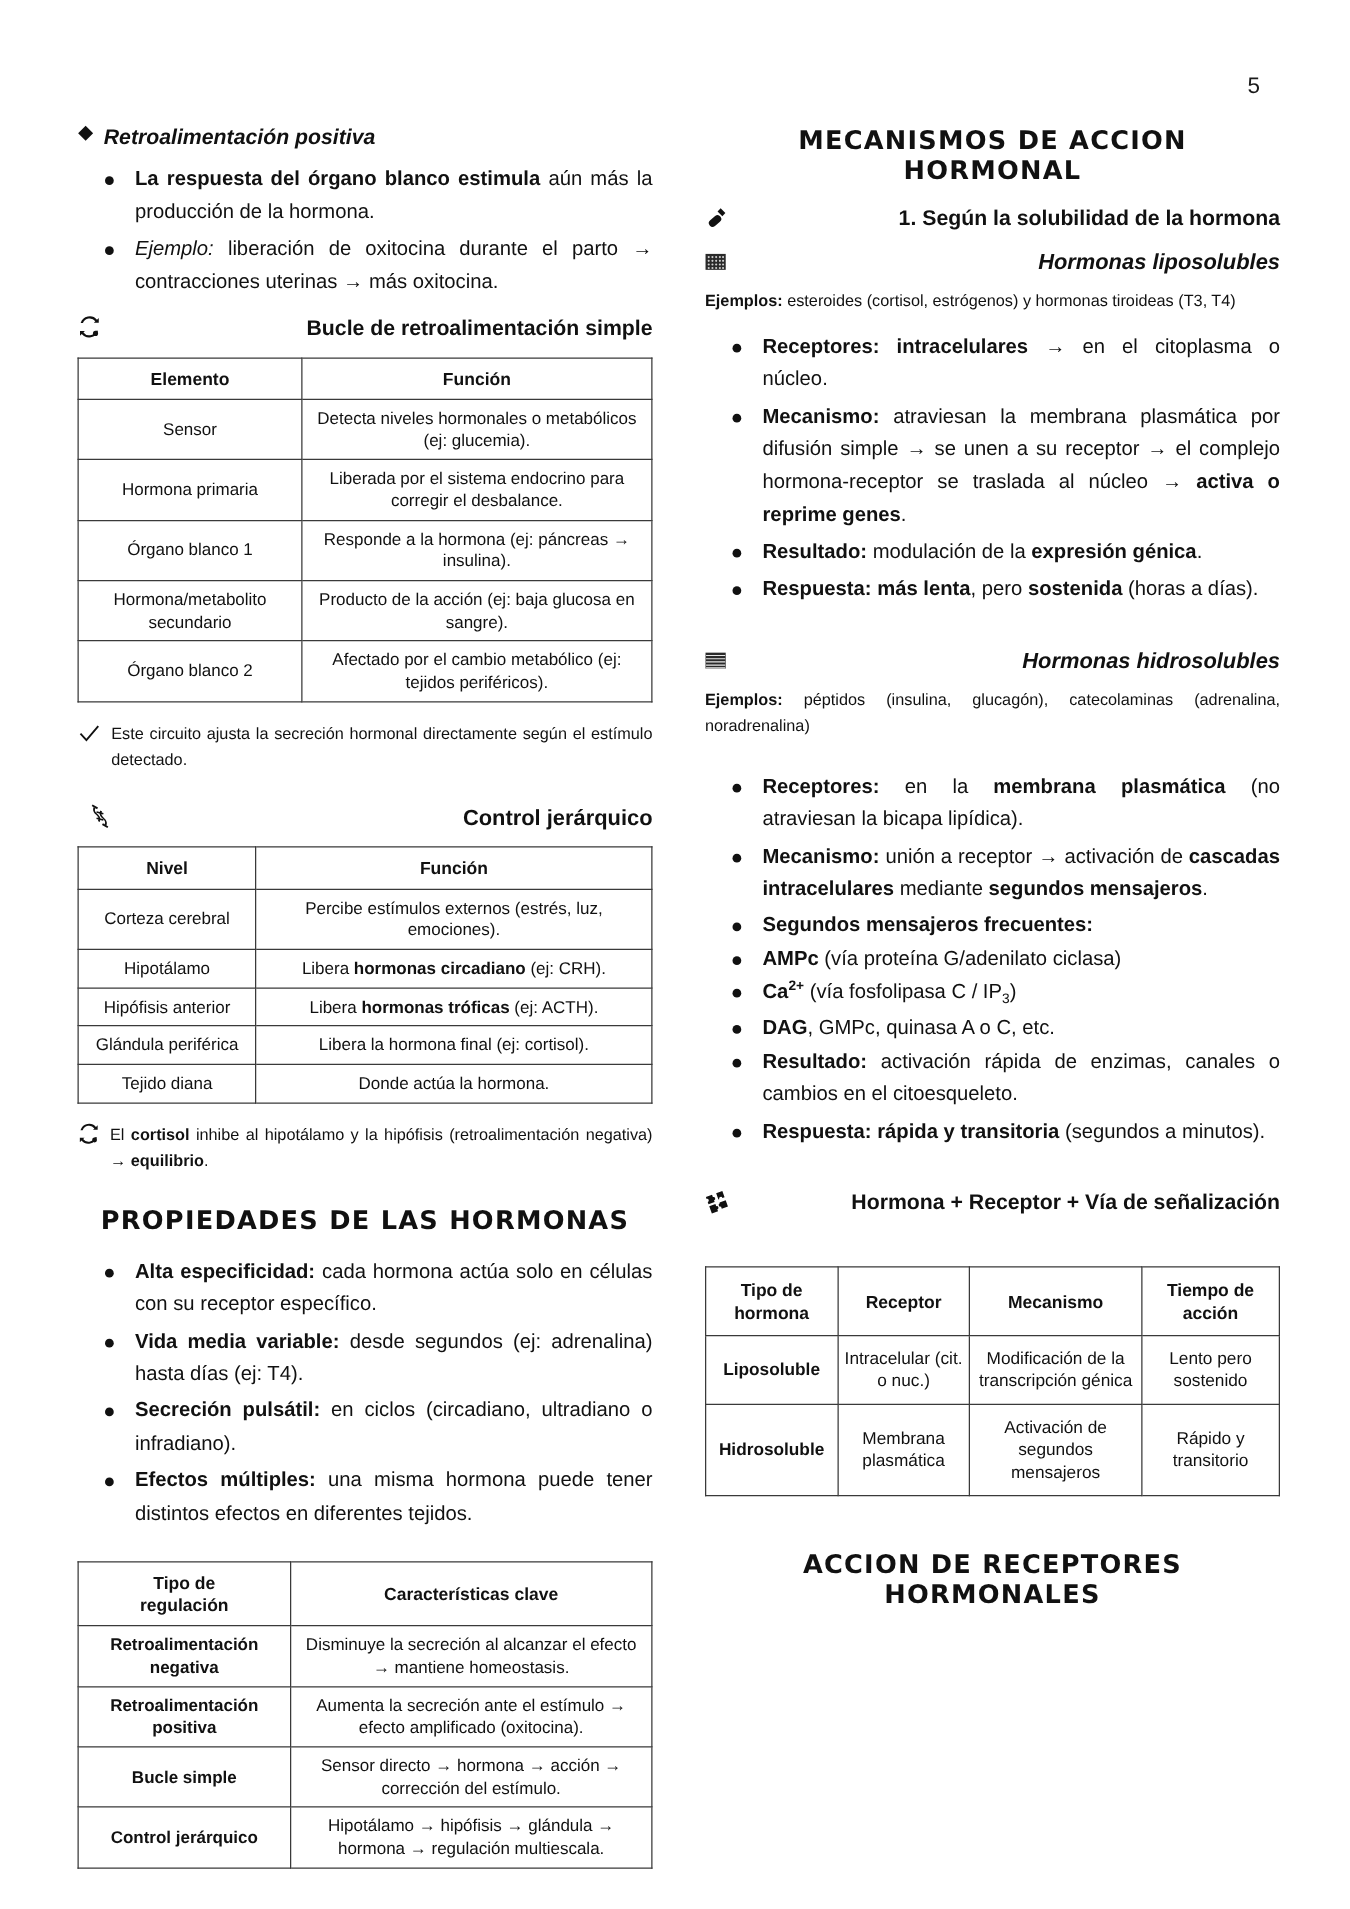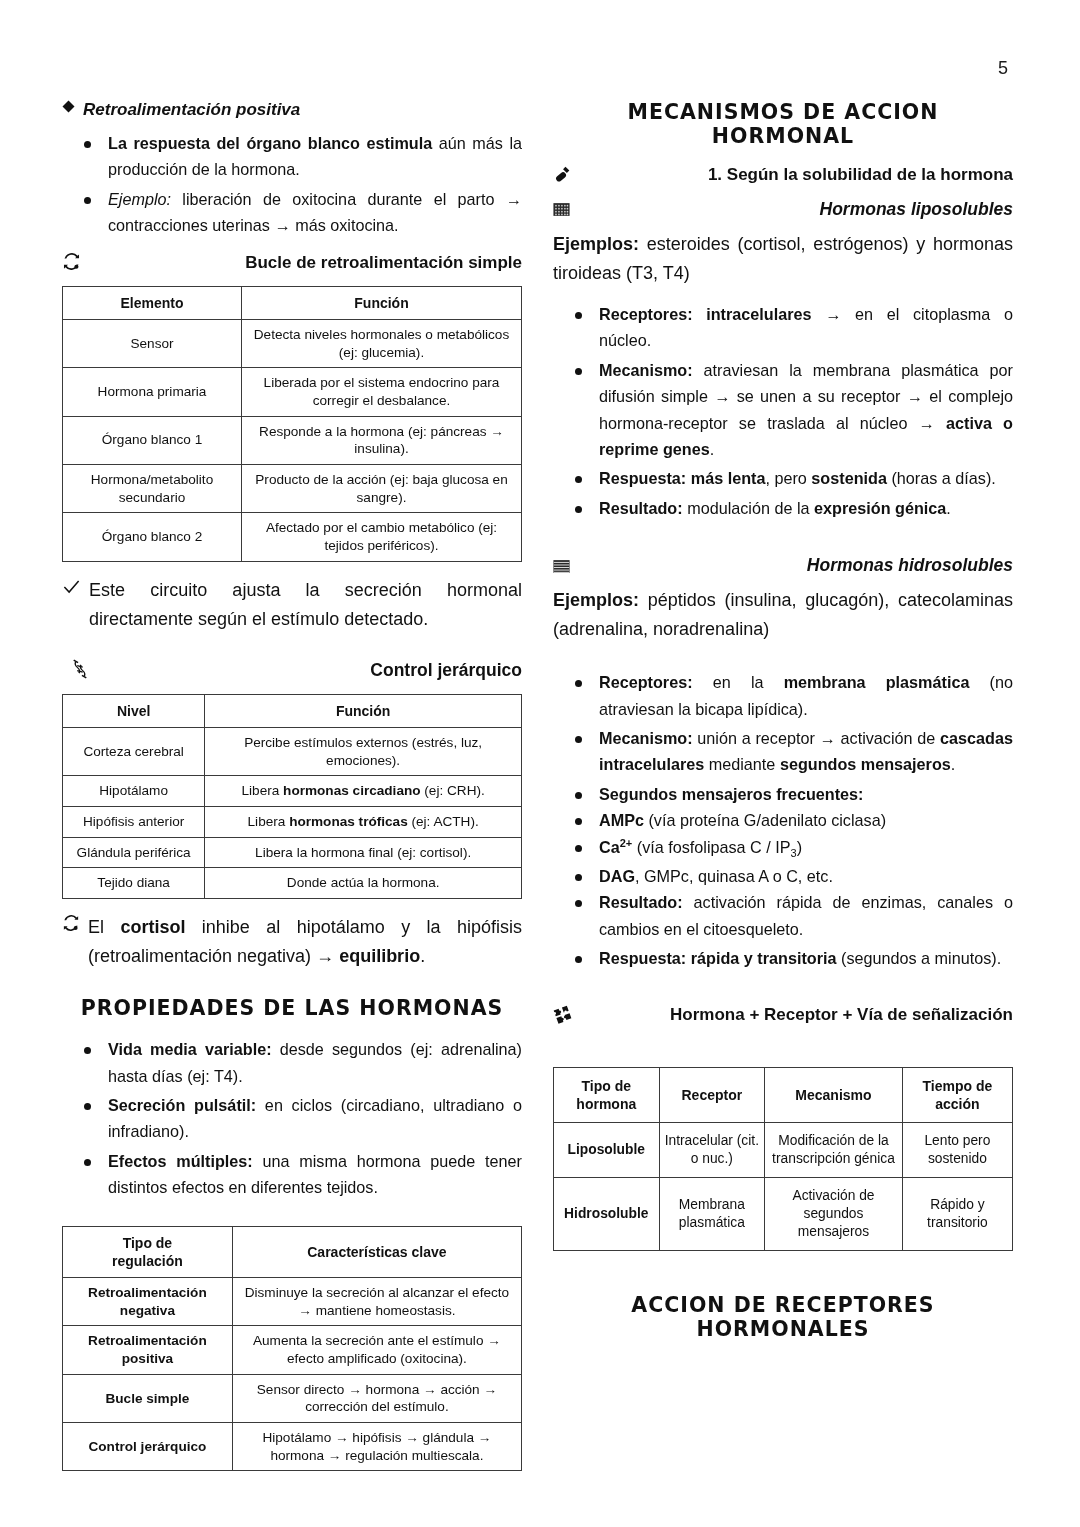--- a/index.html
+++ b/index.html
@@ -21,21 +21,21 @@
     position:absolute;
     top:58px; right:72px;
     font-size:18px;
     color:#1a1a1a;
   }
   .columns {
     position:absolute;
     top:100px; left:0;
     width:1080px;
     display:flex;
-    gap:31px;
+    gap:42px;
     padding:0 58px 0 62px;
   }
   .col { width:460px; flex:0 0 460px; }
 
   
   .h-display {
     font-weight:800;
     font-size:20.5px;
     letter-spacing:1.0px;
     text-align:center;
@@ -68,21 +68,21 @@
     font-weight:bold;
     font-style:italic;
     font-size:17px;
     margin:0 0 10px 0;
     display:flex;
     align-items:flex-start;
     gap:8px;
   }
   p.para {
     margin:0 0 13px 0;
-    font-size:18px;
+    font-size:13px;
     line-height:1.62;
     text-align:justify;
   }
   .lead { display:flex; gap:8px; align-items:flex-start; }
   .lead .icontxt { flex:0 0 auto; padding-top:1px; }
   .lead .body { flex:1 1 auto; text-align:justify; }
 
   ul.bl {
     margin:0 0 13px 0;
     padding:0 0 0 46px;
@@ -275,20 +275,21 @@
           </svg>
         </span>
         <span class="body"><span>El </span><b>cortisol</b><span> inhibe al hipotálamo y la hipófisis (retroalimentación negativa) → </span><b>equilibrio</b><span>.</span></span>
       </p>
 
       <div class="spacer-12"></div>
 
       <div class="h-display">PROPIEDADES DE LAS HORMONAS</div>
 
       <ul class="bl">
+        <li><b>Alta especificidad:</b><span> cada hormona actúa solo en células con su receptor específico.</span></li>
         <li><b>Vida media variable:</b><span> desde segundos (ej: adrenalina) hasta días (ej: T4).</span></li>
         <li><b>Secreción pulsátil:</b><span> en ciclos (circadiano, ultradiano o infradiano).</span></li>
         <li><b>Efectos múltiples:</b><span> una misma hormona puede tener distintos efectos en diferentes tejidos.</span></li>
       </ul>
 
       <div class="spacer-12"></div>
 
       <table class="tb t3">
         <thead>
           <tr>
@@ -361,22 +362,22 @@
           </svg>
         </span>
         <span>Hormonas liposolubles</span>
       </div>
 
       <p class="para"><b>Ejemplos:</b><span> esteroides (cortisol, estrógenos) y hormonas tiroideas (T3, T4)</span></p>
 
       <ul class="bl">
         <li><b>Receptores: intracelulares</b><span> → en el citoplasma o núcleo.</span></li>
         <li><b>Mecanismo:</b><span> atraviesan la membrana plasmática por difusión simple → se unen a su receptor → el complejo hormona-receptor se traslada al núcleo → </span><b>activa o reprime genes</b><span>.</span></li>
+        <li><b>Resultado:</b><span> modulación de la </span><b>expresión génica</b><span>.</span></li>
         <li><b>Respuesta: más lenta</b><span>, pero </span><b>sostenida</b><span> (horas a días).</span></li>
-        <li><b>Resultado:</b><span> modulación de la </span><b>expresión génica</b><span>.</span></li>
       </ul>
 
       <div class="spacer-20"></div>
 
       <div class="h-ital">
         <span class="ic">
           <svg width="17" height="17" viewBox="0 0 20 20">
             <rect x="0.5" y="2.5" width="19" height="15" fill="#2a2a2a"></rect>
             <g stroke="#e8e8e8" stroke-width="1.1">
               <line x1="1" y1="5.2" x2="19" y2="5.2"></line>

